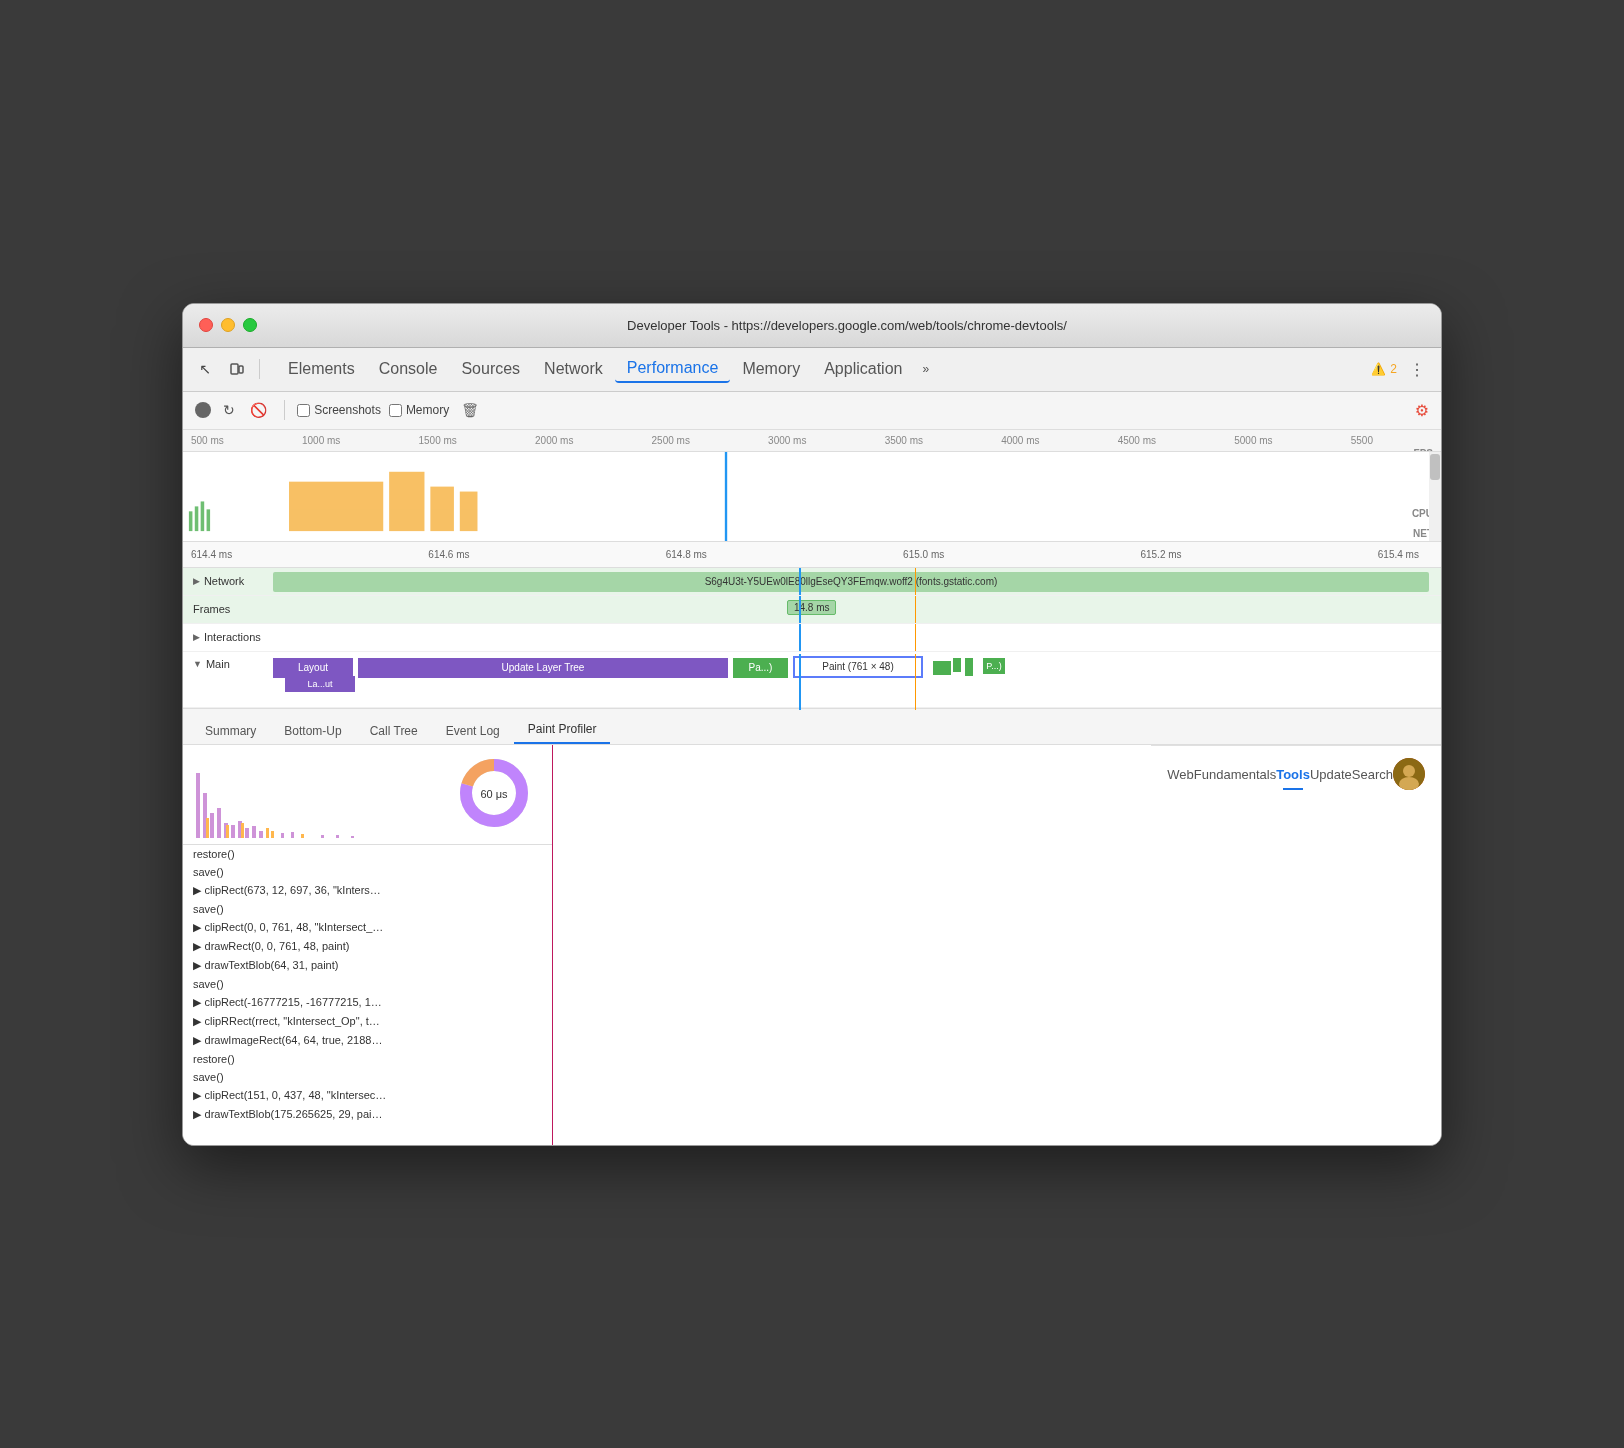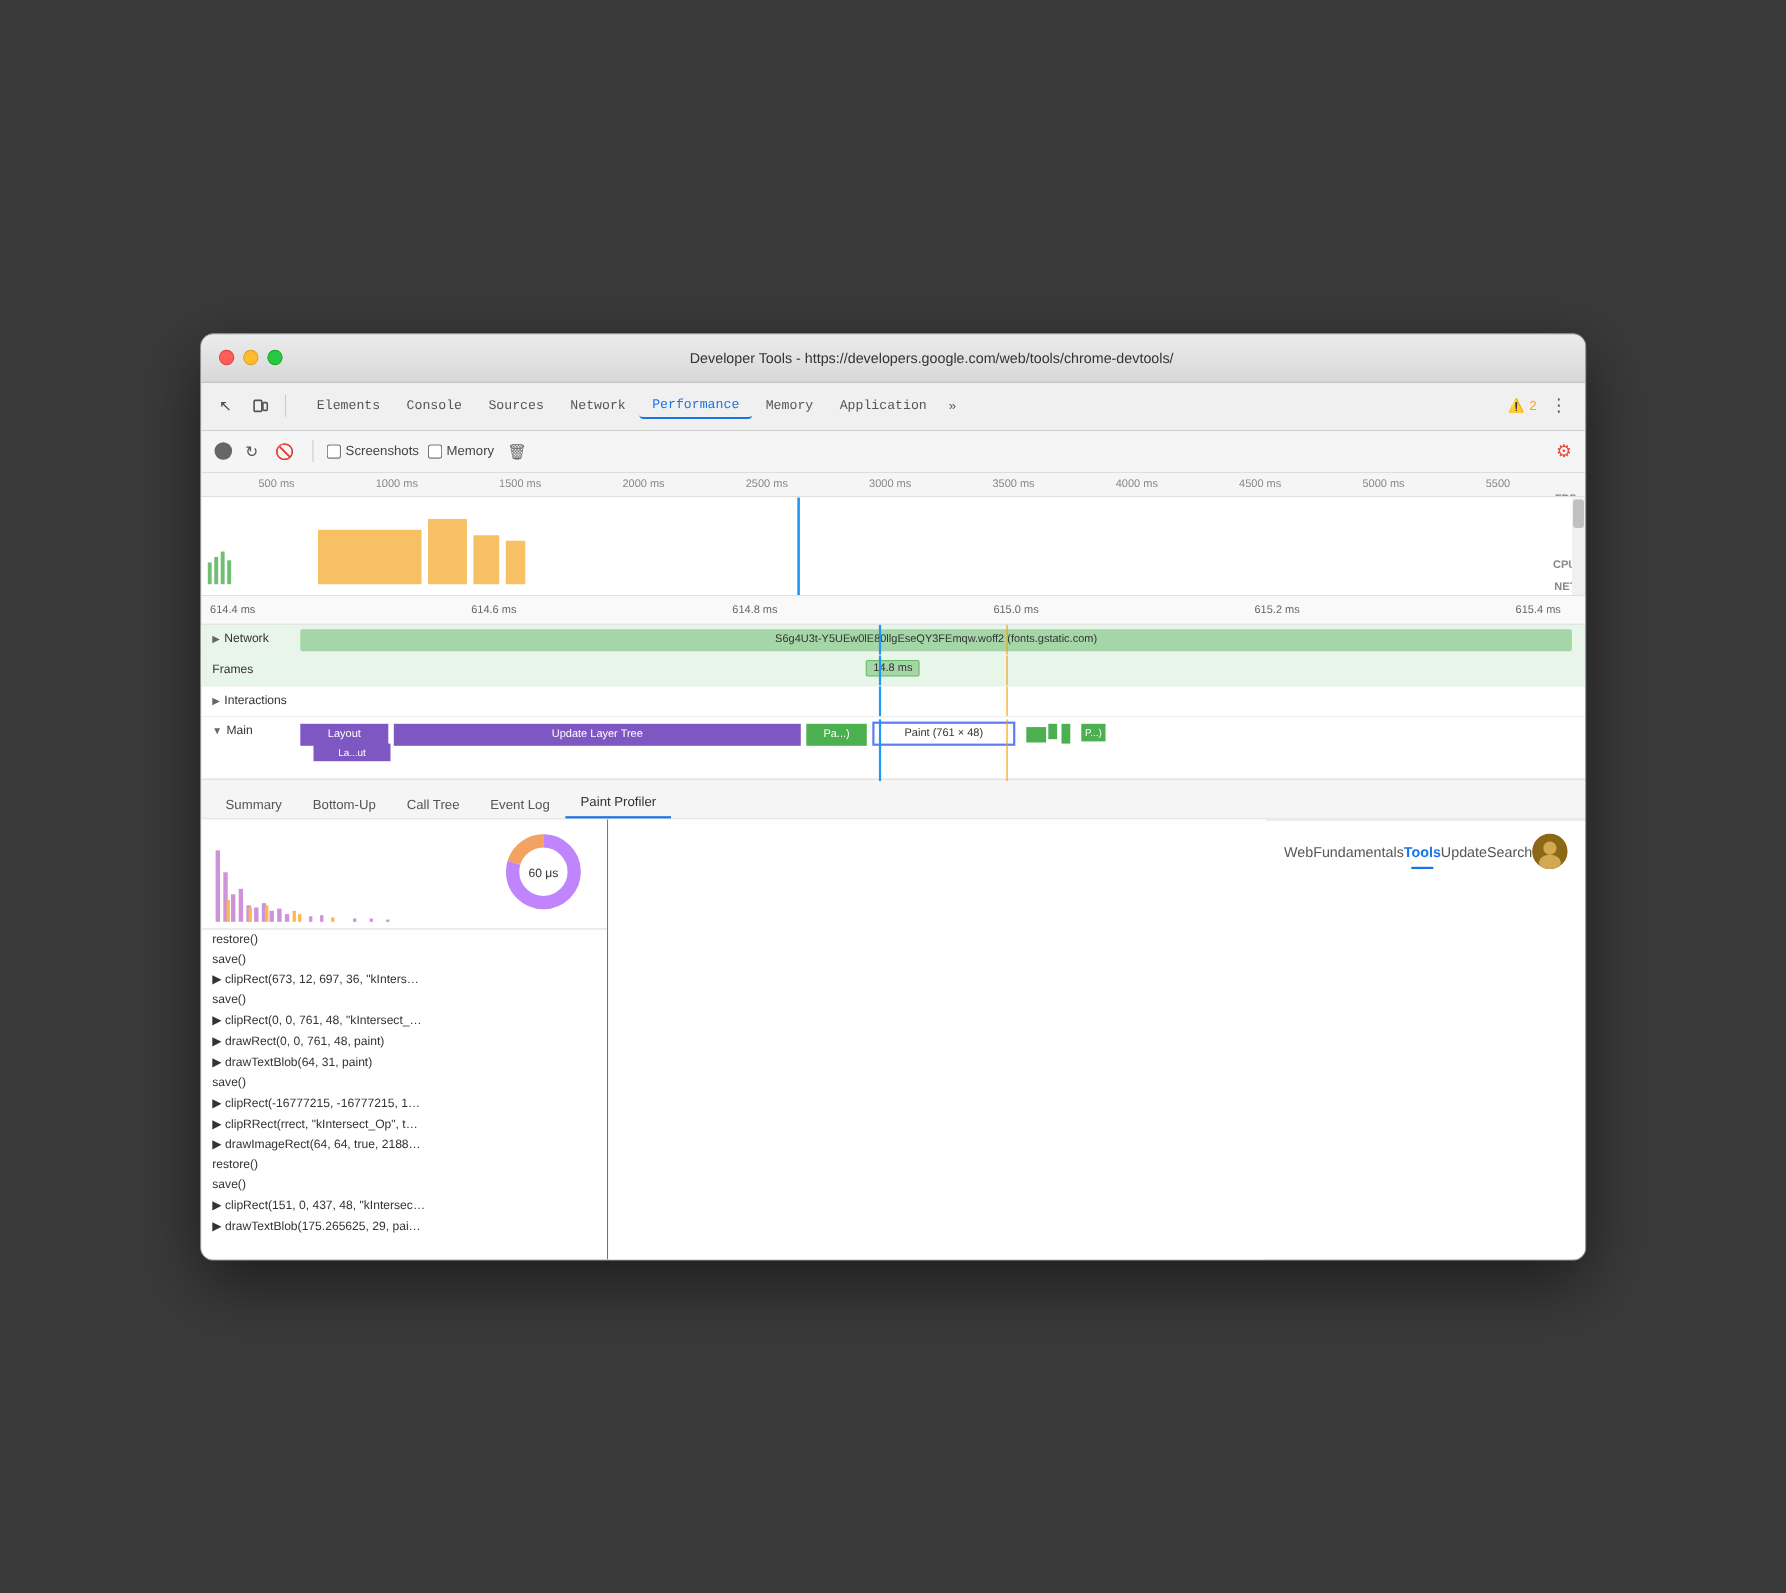--- a/index.html
+++ b/index.html
@@ -79,26 +79,25 @@
     }
     .tab-bar {
       display: flex;
       align-items: center;
       gap: 0;
       flex: 1;
       padding-left: 8px;
     }
     .tab-item {
       padding: 4px 12px;
-      font-size: 12px;
+      font-size: 16px;
       color: #555;
       cursor: pointer;
       border-radius: 4px;
       white-space: nowrap;
-      font-family: Liberation Mono, monospace;
     }
     .tab-item.active {
       color: #1a73e8;
       border-bottom: 2px solid #1a73e8;
       font-weight: 500;
     }
     .more-btn {
       font-size: 12px;
       color: #555;
       padding: 4px 8px;
@@ -180,21 +179,20 @@
       font-size: 10px;
       color: #888;
       overflow: hidden;
       position: relative;
     }
     .ruler-labels {
       display: flex;
       width: 100%;
       justify-content: space-between;
       padding-right: 60px;
-      margin-left: 44px;
     }
     .fps-label, .cpu-label, .net-label {
       position: absolute;
       right: 8px;
       font-size: 10px;
       color: #888;
       font-weight: bold;
       margin-top: 16px;
     }
     

